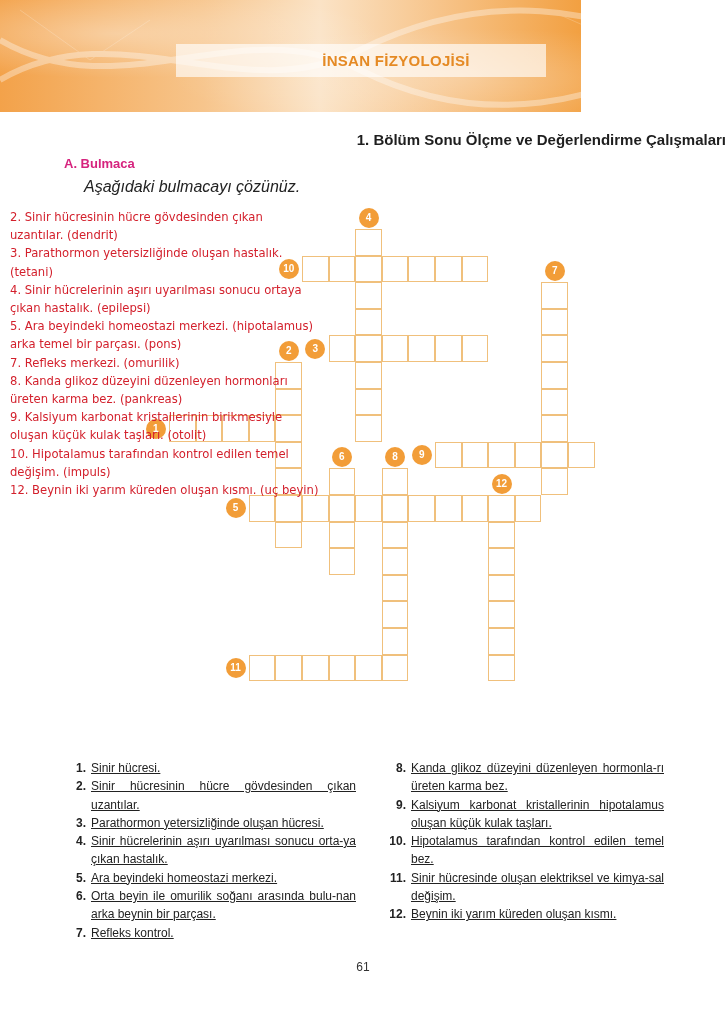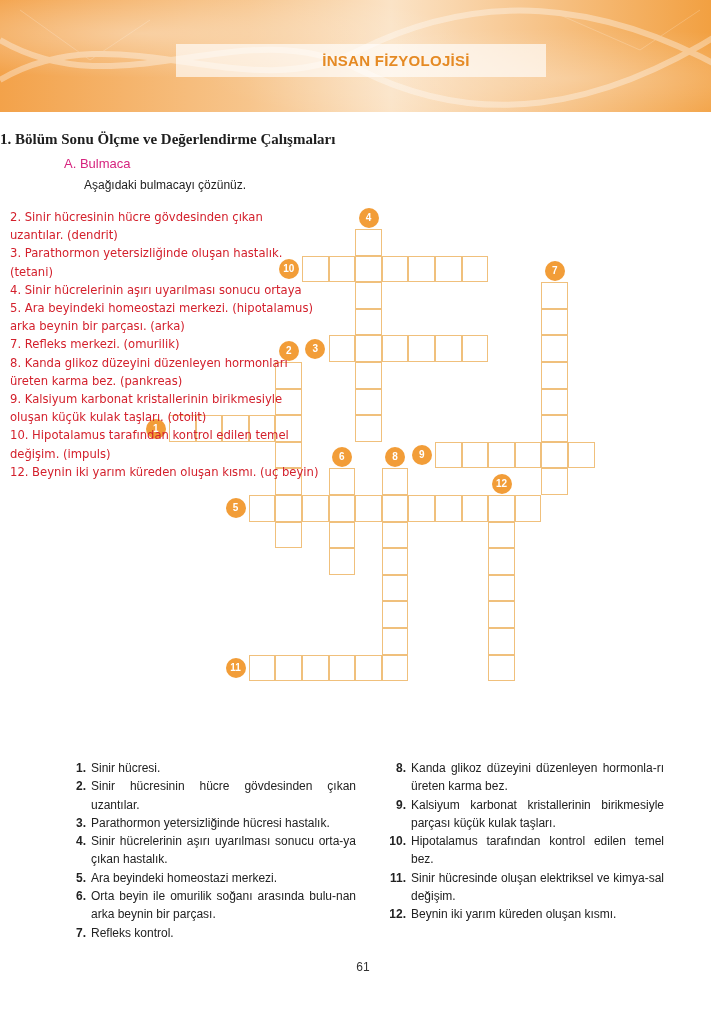--- a/index.html
+++ b/index.html
@@ -1,46 +1,46 @@
 <!DOCTYPE html>
 <html><head>
 <meta charset="utf-8">
 <style>
   html, body { margin:0; padding:0; }
   body { width:726px; height:1024px; position:relative; background:#ffffff; overflow:hidden;
          font-family:"Liberation Sans", sans-serif; color:#222; }
-  .banner { position:absolute; left:0; top:0; width:711px; height:112px;
+  .banner { position:absolute; left:0; top:0; width:581px; height:112px;
     background:
       radial-gradient(ellipse at 20% 30%, rgba(255,255,255,0.35), rgba(255,255,255,0) 40%),
       radial-gradient(ellipse at 80% 70%, rgba(255,255,255,0.25), rgba(255,255,255,0) 45%),
       linear-gradient(90deg, #f3a24a 0%, #f7c58c 35%, #fbe3c6 55%, #f7c58c 75%, #f2a041 100%); }
   .banner .dna { position:absolute; left:0; top:0; width:726px; height:112px; opacity:0.35; }
   .banner .title-box { position:absolute; left:176px; top:44px; width:370px; height:33px;
     background:rgba(255,255,255,0.65); }
   .banner .title { position:absolute; left:176px; top:44px; width:440px; height:33px;
     text-align:center; line-height:33px; font-weight:bold; font-size:15px; color:#e58a24; letter-spacing:0.3px; }
-  .heading { position:absolute; left:0; width:726px; top:131px; text-align:left;
-    font-weight:bold; font-size:15px; color:#1e1e1e;font-family:Liberation Serif, serif; }
-  .section { position:absolute; left:64px; top:156px; font-weight:normal; font-size:13px; color:#d6237e; }
-  .instr { position:absolute; left:84px; top:178px; font-size:12px; color:#222; }
+  .heading { position:absolute; left:0; width:726px; top:131px; text-align:right;
+    font-weight:bold; font-size:15px; color:#1e1e1e; }
+  .section { position:absolute; left:64px; top:156px; font-weight:bold; font-size:13px; color:#d6237e; }
+  .instr { position:absolute; left:84px; top:178px; font-size:16px; color:#222;font-style:italic; }
   .answers { position:absolute; left:10px; top:208px; width:350px; font-family:"DejaVu Sans", sans-serif;
     font-size:11.6px; line-height:18.2px; color:#d3202c; z-index:3; }
   .answers div { white-space:nowrap; }
   #grid { position:absolute; left:0; top:0; width:726px; height:720px; z-index:2; }
   .cell { position:absolute; width:26.6px; height:26.6px; box-sizing:border-box;
     border:1.3px solid #f0c07c; background:transparent; }
   .num { position:absolute; width:20px; height:20px; border-radius:50%; background:#f29d38;
     color:#fff; font-weight:bold; font-size:10px; line-height:20px; text-align:center; z-index:2; }
   .clues { position:absolute; font-size:12px; line-height:18.3px; color:#222; }
   .clues.left { left:66px; top:759px; width:290px; }
   .clues.right { left:384px; top:759px; width:280px; }
   .clue { display:flex; text-align:justify; }
   .clue .n { font-weight:bold; width:20px; flex:none; text-align:right; margin-right:5px; }
   .clues.right .clue .n { width:22px; }
-  .clue .t { flex:1; }
+  .clue .t { flex:1;text-decoration:underline; }
   .pagenum { position:absolute; left:0; width:726px; top:960px; text-align:center; font-size:12px; color:#333; }
 </style>
 </head>
 <body>
 
 <div class="banner">
   <svg class="dna" viewBox="0 0 726 112" preserveAspectRatio="none">
     <path d="M0,80 C120,10 240,110 360,50 S600,0 726,70" stroke="#fff" stroke-width="6" fill="none"></path>
     <path d="M0,40 C120,110 240,10 360,70 S600,110 726,30" stroke="#fff" stroke-width="6" fill="none"></path>
     <g stroke="#fff" stroke-width="0.8" opacity="0.7">
@@ -146,22 +146,23 @@
     <div class="cell" style="left: 488.2px; top: 654.6px;"></div>
     <div class="num" style="left: 491.5px; top: 473.7px;">12</div>
   </div>
 
 <div class="answers">
   <div>2. Sinir hücresinin hücre gövdesinden çıkan</div>
   <div>uzantılar. (dendrit)</div>
   <div>3. Parathormon yetersizliğinde oluşan hastalık.</div>
   <div>(tetani)</div>
   <div>4. Sinir hücrelerinin aşırı uyarılması sonucu ortaya</div>
+  <div>çıkan hastalık. (epilepsi)</div>
   <div>5. Ara beyindeki homeostazi merkezi. (hipotalamus)</div>
-  <div>arka beynin bir parçası. (arka)</div>
+  <div>arka temel bir parçası. (pons)</div>
   <div>7. Refleks merkezi. (omurilik)</div>
   <div>8. Kanda glikoz düzeyini düzenleyen hormonları</div>
   <div>üreten karma bez. (pankreas)</div>
   <div>9. Kalsiyum karbonat kristallerinin birikmesiyle</div>
   <div>oluşan küçük kulak taşları. (otolit)</div>
   <div>10. Hipotalamus tarafından kontrol edilen temel</div>
   <div>değişim. (impuls)</div>
   <div>12. Beynin iki yarım küreden oluşan kısmı. (uç beyin)</div>
 </div>
 
@@ -169,21 +170,21 @@
   <div class="clue">
       <span class="n">1.</span>
       <span class="t">Sinir hücresi.</span>
     </div>
   <div class="clue">
       <span class="n">2.</span>
       <span class="t">Sinir hücresinin hücre gövdesinden çıkan uzantılar.</span>
     </div>
   <div class="clue">
       <span class="n">3.</span>
-      <span class="t">Parathormon yetersizliğinde hücresi hastalık.</span>
+      <span class="t">Parathormon yetersizliğinde oluşan hücresi.</span>
     </div>
   <div class="clue">
       <span class="n">4.</span>
       <span class="t">Sinir hücrelerinin aşırı uyarılması sonucu orta-ya çıkan hastalık.</span>
     </div>
   <div class="clue">
       <span class="n">5.</span>
       <span class="t">Ara beyindeki homeostazi merkezi.</span>
     </div>
   <div class="clue">
@@ -196,21 +197,21 @@
     </div>
 </div>
 
 <div class="clues right">
   <div class="clue">
       <span class="n">8.</span>
       <span class="t">Kanda glikoz düzeyini düzenleyen hormonla-rı üreten karma bez.</span>
     </div>
   <div class="clue">
       <span class="n">9.</span>
-      <span class="t">Kalsiyum karbonat kristallerinin birikmesiyle parçası küçük kulak taşları.</span>
+      <span class="t">Kalsiyum karbonat kristallerinin hipotalamus oluşan küçük kulak taşları.</span>
     </div>
   <div class="clue">
       <span class="n">10.</span>
       <span class="t">Hipotalamus tarafından kontrol edilen temel bez.</span>
     </div>
   <div class="clue">
       <span class="n">11.</span>
       <span class="t">Sinir hücresinde oluşan elektriksel ve kimya-sal değişim.</span>
     </div>
   <div class="clue">

